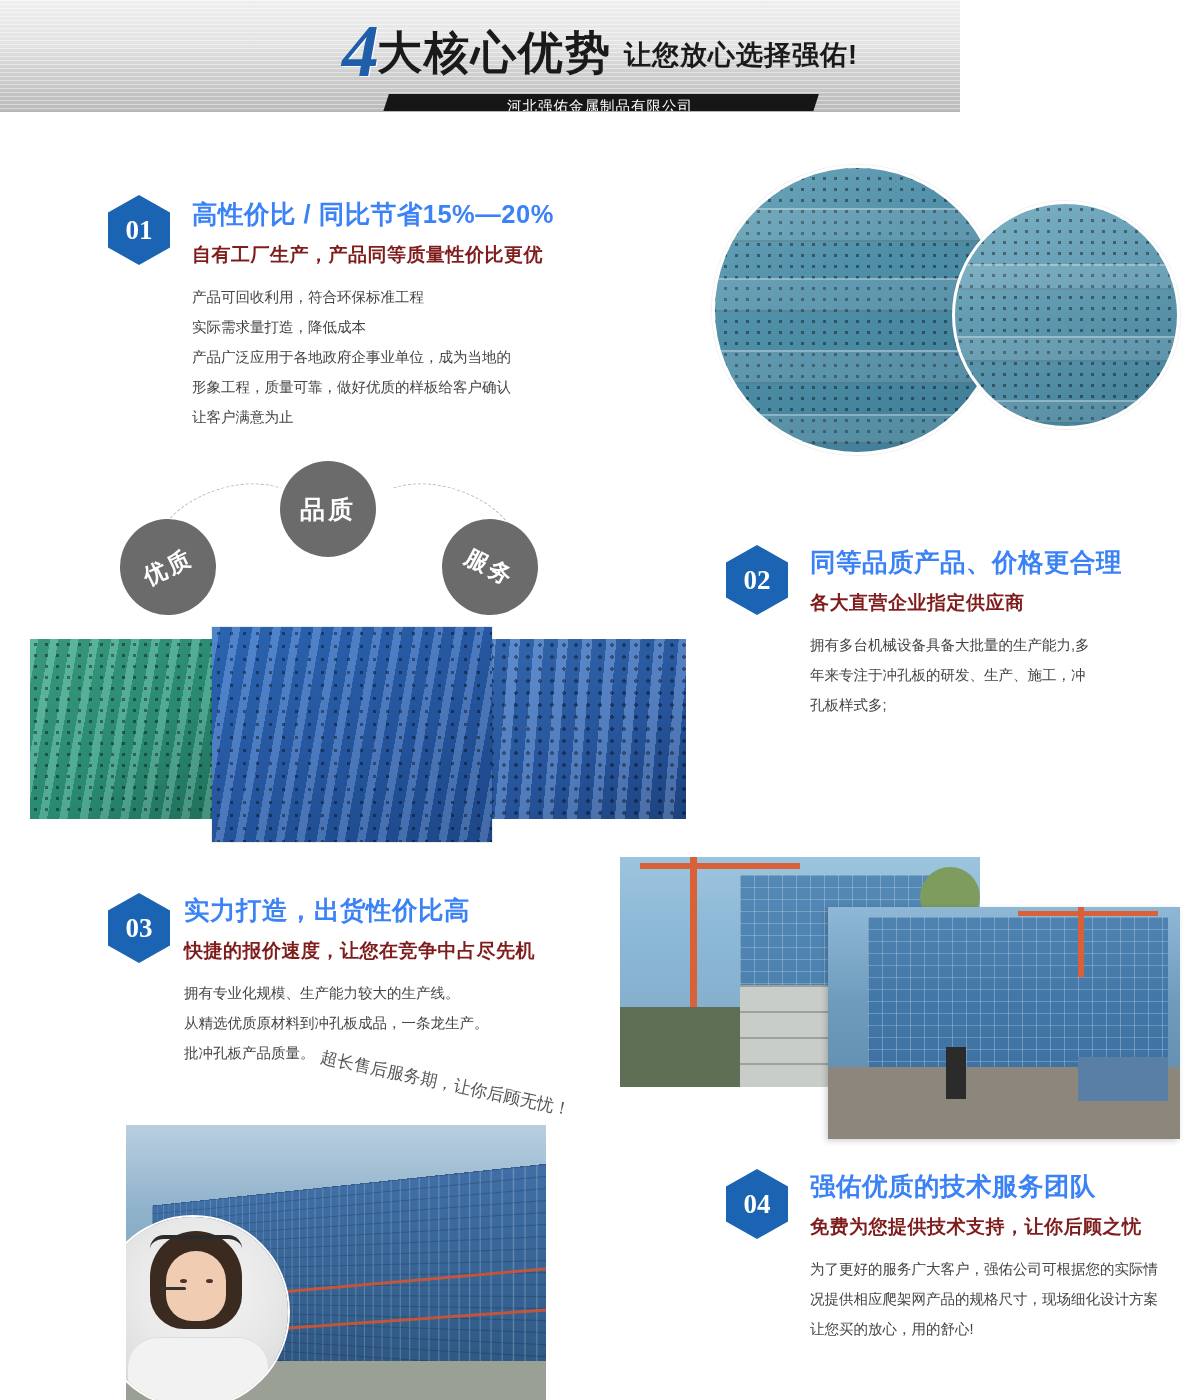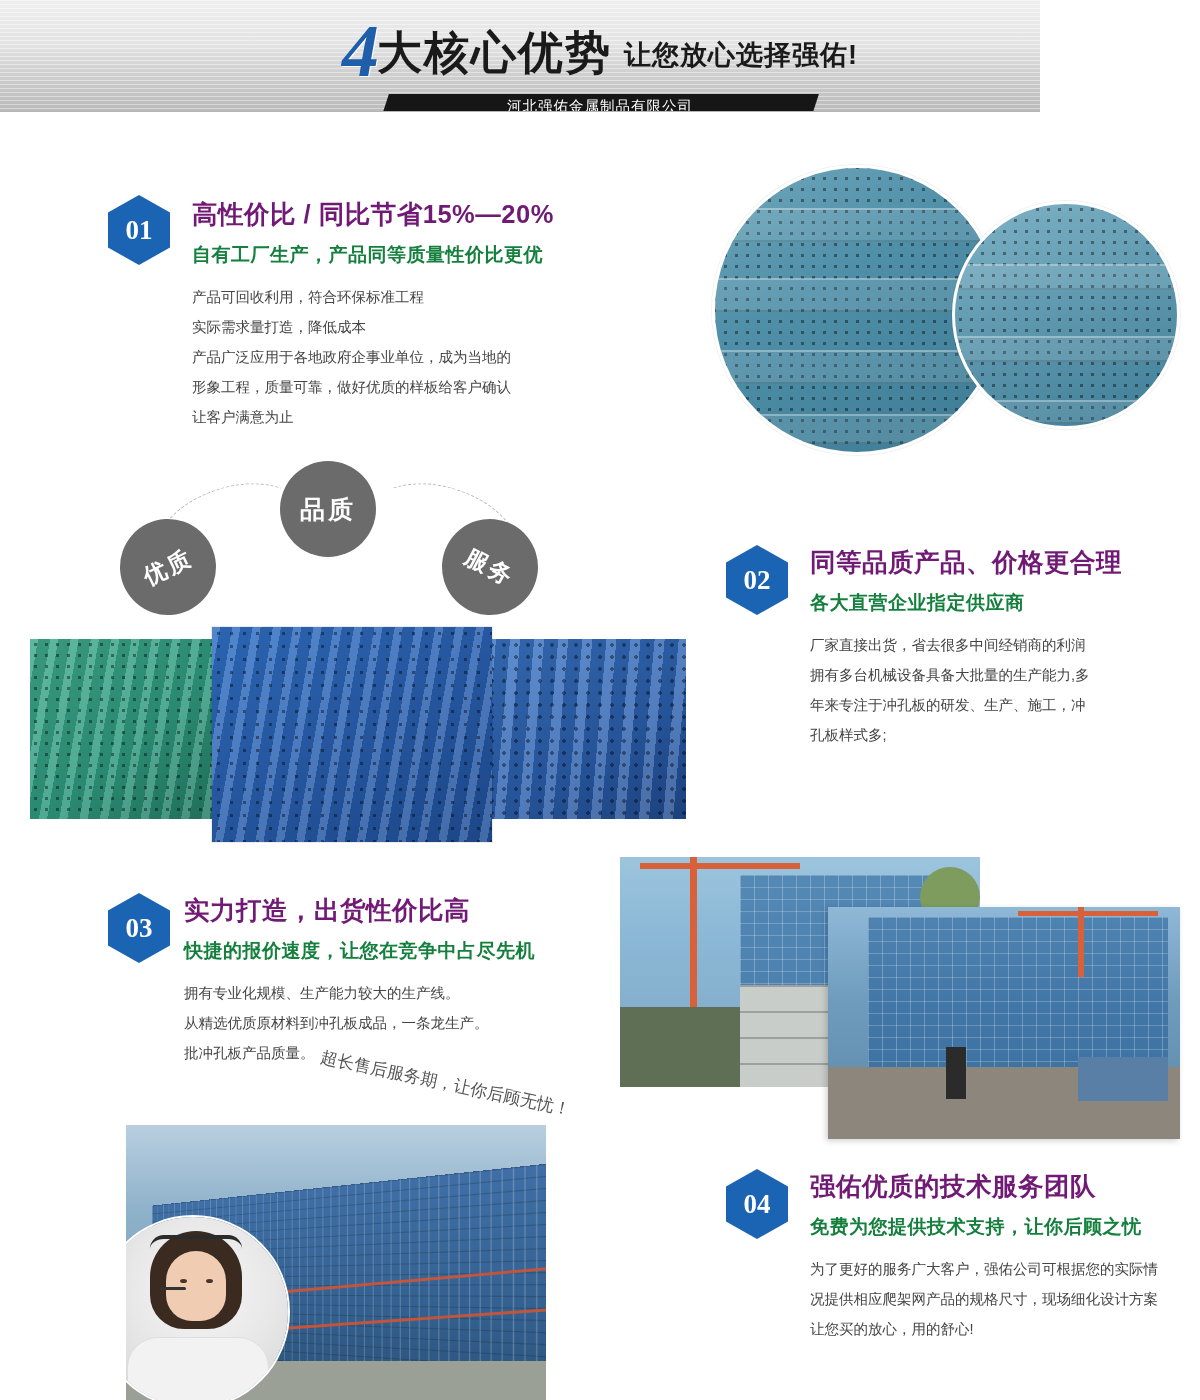--- a/index.html
+++ b/index.html
@@ -7,21 +7,21 @@
     width: 1200px;
     height: 1400px;
     font-family: "Liberation Sans", sans-serif;
     background: #ffffff;
     position: relative;
     overflow: hidden;
   }
 
   
   .header {
-    width: 1040px;
+    width: 960px;
     height: 112px;
     position: relative;
     background: linear-gradient(to bottom, #f2f2f2 0%, #e6e6e6 40%, #d6d6d6 60%, #bdbdbd 100%);
     border-bottom: 1px solid #b5b5b5;
     overflow: hidden;
   }
   .header-stripes {
     position: absolute;
     left: 0; top: 0;
     width: 1200px; height: 112px;
@@ -91,28 +91,28 @@
     font-weight: bold;
     font-family: "Liberation Serif", serif;
     display: flex;
     align-items: center;
     justify-content: center;
     clip-path: polygon(50% 0%, 100% 25%, 100% 75%, 50% 100%, 0% 75%, 0% 25%);
   }
   .title-1 {
     font-size: 25.5px;
     font-weight: bold;
-    color: #701a75;
+    color: #3b82f6;
     letter-spacing: 0.5px;
     white-space: nowrap;
   }
   .title-2 {
     font-size: 19px;
     font-weight: bold;
-    color: #15803d;
+    color: #7f1d1d;
     letter-spacing: 0.5px;
     margin-top: 10px;
     white-space: nowrap;
   }
   .body-text {
     font-size: 14.5px;
     color: #444;
     line-height: 30px;
     margin-top: 14px;
   }
@@ -336,21 +336,20 @@
     <div class="perf-dots" style="position:absolute;inset:0;background-size:12px 12px;"></div>
   </div>
 </div>
 
 <div class="block" id="sec02">
   <div class="badge">02</div>
   <div class="texts">
     <div class="title-1">同等品质产品、价格更合理</div>
     <div class="title-2">各大直营企业指定供应商</div>
     <div class="body-text">
-      <p>厂家直接出货，省去很多中间经销商的利润</p>
       <p>拥有多台机械设备具备大批量的生产能力,多</p>
       <p>年来专注于冲孔板的研发、生产、施工，冲</p>
       <p>孔板样式多;</p>
     </div>
   </div>
 </div>
 
 <div class="block" id="sec03">
   <div class="badge">03</div>
   <div class="texts">

